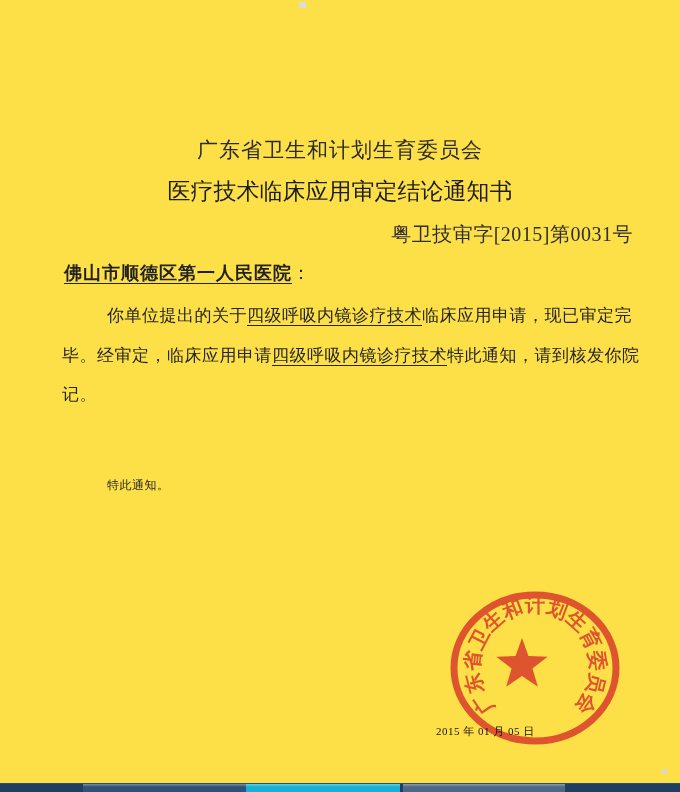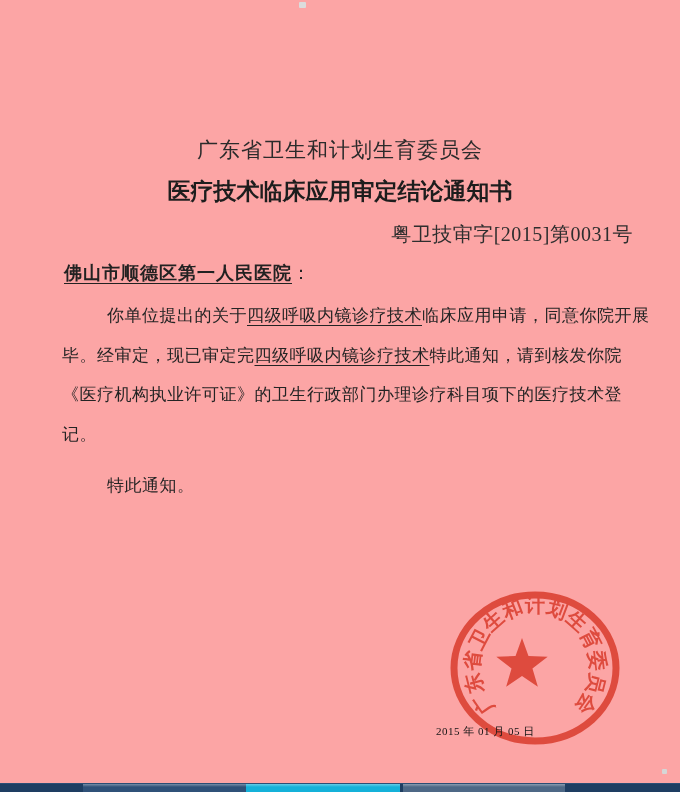--- a/index.html
+++ b/index.html
@@ -3,35 +3,35 @@
 <meta charset="utf-8">
 <style>
   * { margin: 0; padding: 0; box-sizing: border-box; }
   html, body { width: 680px; height: 792px; overflow: hidden; }
   body {
     background: #ffffff;
     font-family: "Liberation Serif", "DejaVu Serif", serif;
     position: relative;
     color: #222;
   }
-  .page { position: absolute; inset: 0; background: #fca5a5; padding-left: 40px; }
+  .page { position: absolute; inset: 0; background: #fde047; padding-left: 40px; }
 
   .speck { position: absolute; border-radius: 1px; }
   .speck-top { left: 299px; top: 2px; width: 7px; height: 6px; background: #dcdcdc; }
   .speck-bottom { left: 662px; top: 769px; width: 5px; height: 5px; background: #d6d6d6; }
 
   .issuer-title {
     position: absolute; top: 136px; left: 0; width: 100%;
     text-align: center; font-size: 21px; font-weight: normal;
     letter-spacing: 1px; color: #2b2b2b;
     font-family: "Liberation Serif", "DejaVu Serif", serif;
   }
   .doc-title {
     position: absolute; top: 176px; left: 0; width: 100%;
-    text-align: center; font-size: 23px; font-weight: bold;
+    text-align: center; font-size: 23px; font-weight: normal;
     letter-spacing: 0px; color: #1d1d1d;
     font-family: "Liberation Sans", "DejaVu Sans", sans-serif;
   }
   .ref-number {
     position: absolute; top: 221px; right: 47px;
     font-size: 20px; color: #2e2e2e; letter-spacing: 0.5px;
   }
   .addressee {
     position: absolute; top: 261px; left: 64px;
     font-size: 18px; color: #222; letter-spacing: 1px;
@@ -39,21 +39,21 @@
   .addressee .name { text-decoration: underline; text-underline-offset: 4px; font-weight: bold; }
   .body-block {
     position: absolute; top: 296px; left: 62px; width: 590px;
     font-size: 17px; letter-spacing: 0.5px; color: #242424;
   }
   .body-line { height: 39.5px; line-height: 39.5px; white-space: nowrap; }
   .body-line.indent { text-indent: 45px; }
   .u { text-decoration: underline; text-underline-offset: 4px; text-align: center; }
   .closing {
     position: absolute; top: 466px; left: 107px;
-    font-size: 17px; line-height: 39.5px; letter-spacing: 0.5px; color: #242424;
+    font-size: 12px; line-height: 39.5px; letter-spacing: 0.5px; color: #242424;
   }
 
   .seal-svg { position: absolute; left: 445px; top: 585px; width: 185px; height: 170px; }
   .seal-svg text {
     font-family: "Liberation Serif", "DejaVu Serif", serif;
     font-size: 20px; font-weight: bold;
   }
   .doc-date {
     position: absolute; top: 724px; left: 436px;
     font-size: 11px; letter-spacing: 0.5px; color: #161616;
@@ -83,23 +83,22 @@
 
   <div class="issuer-title">广东省卫生和计划生育委员会</div>
 
   <div class="doc-title">医疗技术临床应用审定结论通知书</div>
 
   <div class="ref-number">粤卫技审字[2015]第0031号</div>
 
   <div class="addressee"><span class="name">佛山市顺德区第一人民医院</span><span>：</span></div>
 
   <div class="body-block">
-    <div class="body-line indent"><span>你单位提出的关于</span><span class="u">四级呼吸内镜诊疗技术</span><span>临床应用申请，同意你院开展</span></div>
-    <div class="body-line"><span>毕。经审定，现已审定完</span><span class="u">四级呼吸内镜诊疗技术</span><span>特此通知，请到核发你院</span></div>
-    <div class="body-line"><span>《医疗机构执业许可证》的卫生行政部门办理诊疗科目项下的医疗技术登</span></div>
+    <div class="body-line indent"><span>你单位提出的关于</span><span class="u">四级呼吸内镜诊疗技术</span><span>临床应用申请，现已审定完</span></div>
+    <div class="body-line"><span>毕。经审定，临床应用申请</span><span class="u">四级呼吸内镜诊疗技术</span><span>特此通知，请到核发你院</span></div>
     <div class="body-line"><span>记。</span></div>
   </div>
 
   <div class="closing">特此通知。</div>
 
   <svg class="seal-svg" viewBox="0 0 185 170" xmlns="http://www.w3.org/2000/svg">
     <g opacity="0.84">
       <ellipse cx="90" cy="83" rx="81" ry="73" fill="none" stroke-width="7" stroke="#d93a2b"></ellipse>
       <polygon points="77,53 83.47,71.1 102.68,71.66 87.46,83.4 92.87,101.84 77,91 61.13,101.84 66.54,83.4 51.32,71.66 70.53,71.1" fill="#d93a2b"></polygon>
       <g>

